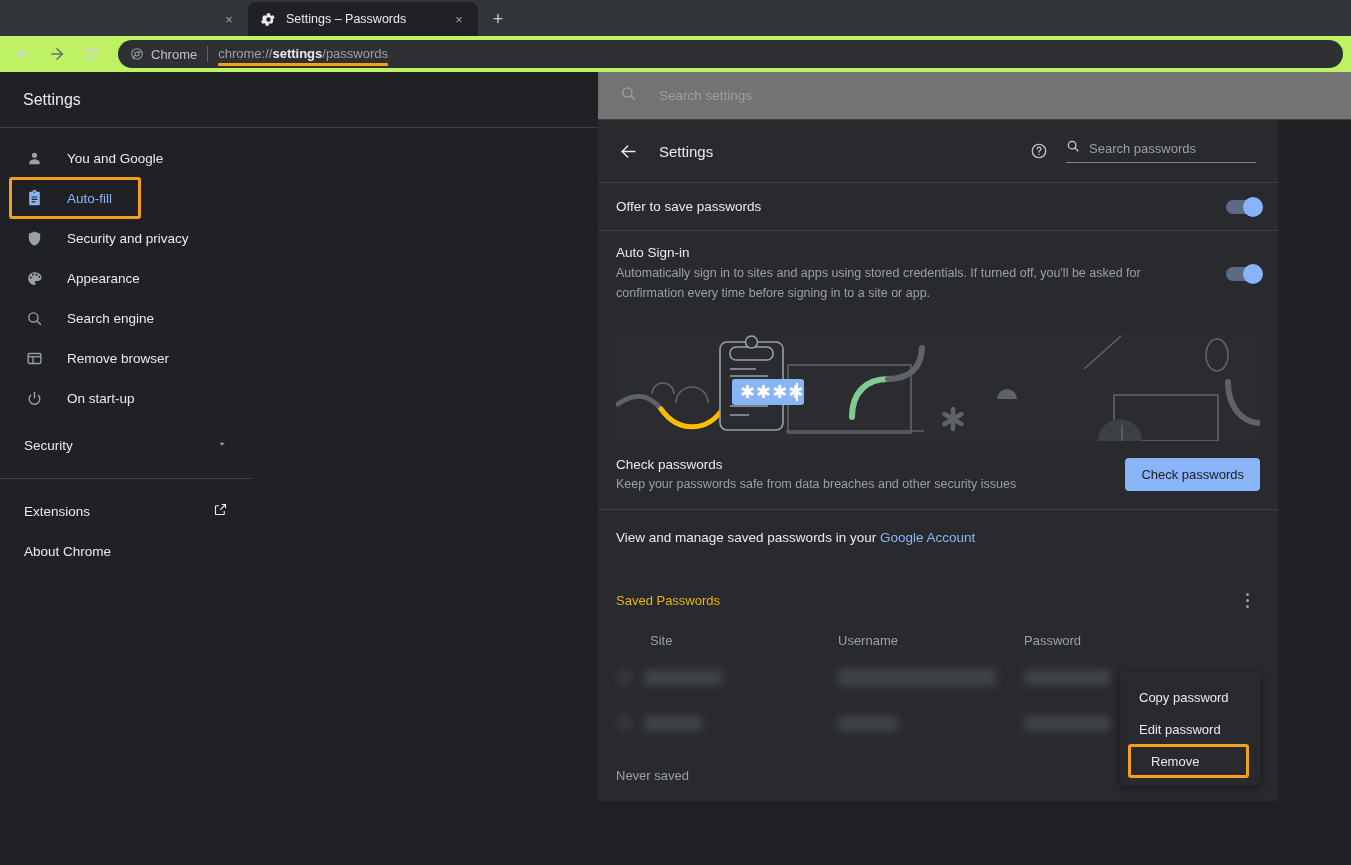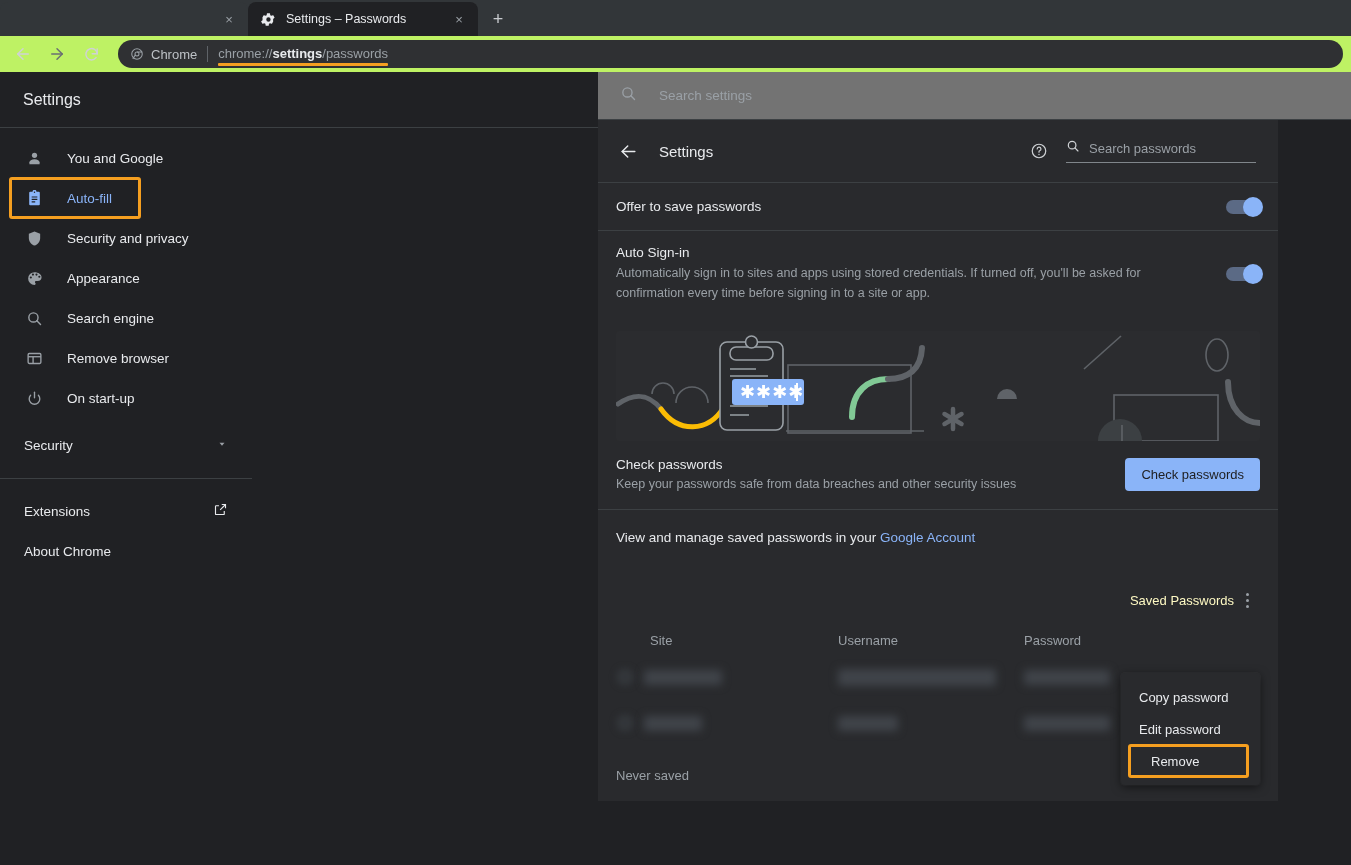--- a/index.html
+++ b/index.html
@@ -203,21 +203,21 @@
 
   .linkrow {
     border-top: 1px solid #3c4043; padding: 20px 18px;
     color: #e8eaed; font-size: 13.5px;
   }
   .linkrow a { color: #8ab4f8; text-decoration: none; cursor: pointer; }
 
   .savedhead {
     display: flex; align-items: center; padding: 22px 18px 6px 18px;
   }
-  .savedhead .stitle { flex: 1; color: #fef9c3; font-size: 13px; text-align: right; }
+  .savedhead .stitle { flex: 1; color: #eab308; font-size: 13px; }
   .kebab {
     width: 26px; height: 26px; display: flex; flex-direction: column;
     align-items: center; justify-content: center; gap: 3px; cursor: pointer;
   }
   .kebab i { width: 3px; height: 3px; border-radius: 50%; background: #9aa0a6; display:block; }
 
   .tbl-head {
     display: flex; padding: 14px 18px 6px 18px; color: #9aa0a6; font-size: 13px;
   }
   .th-site { width: 222px; padding-left: 34px; }

